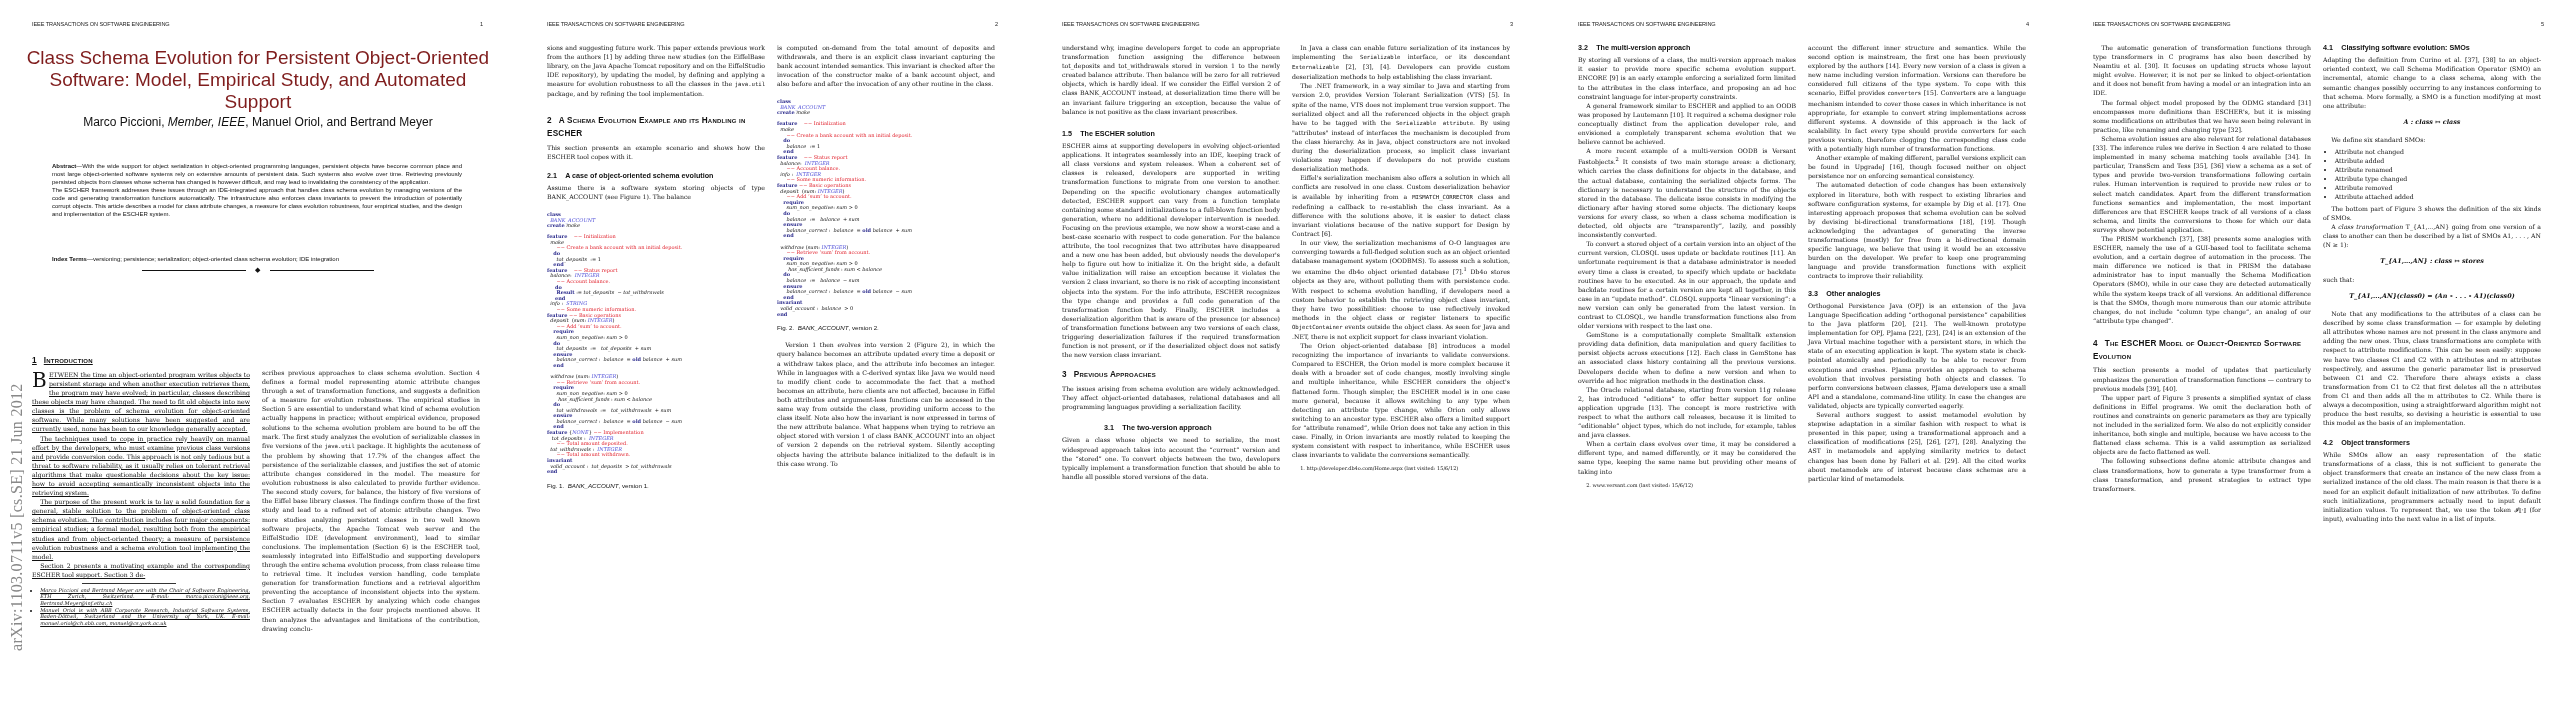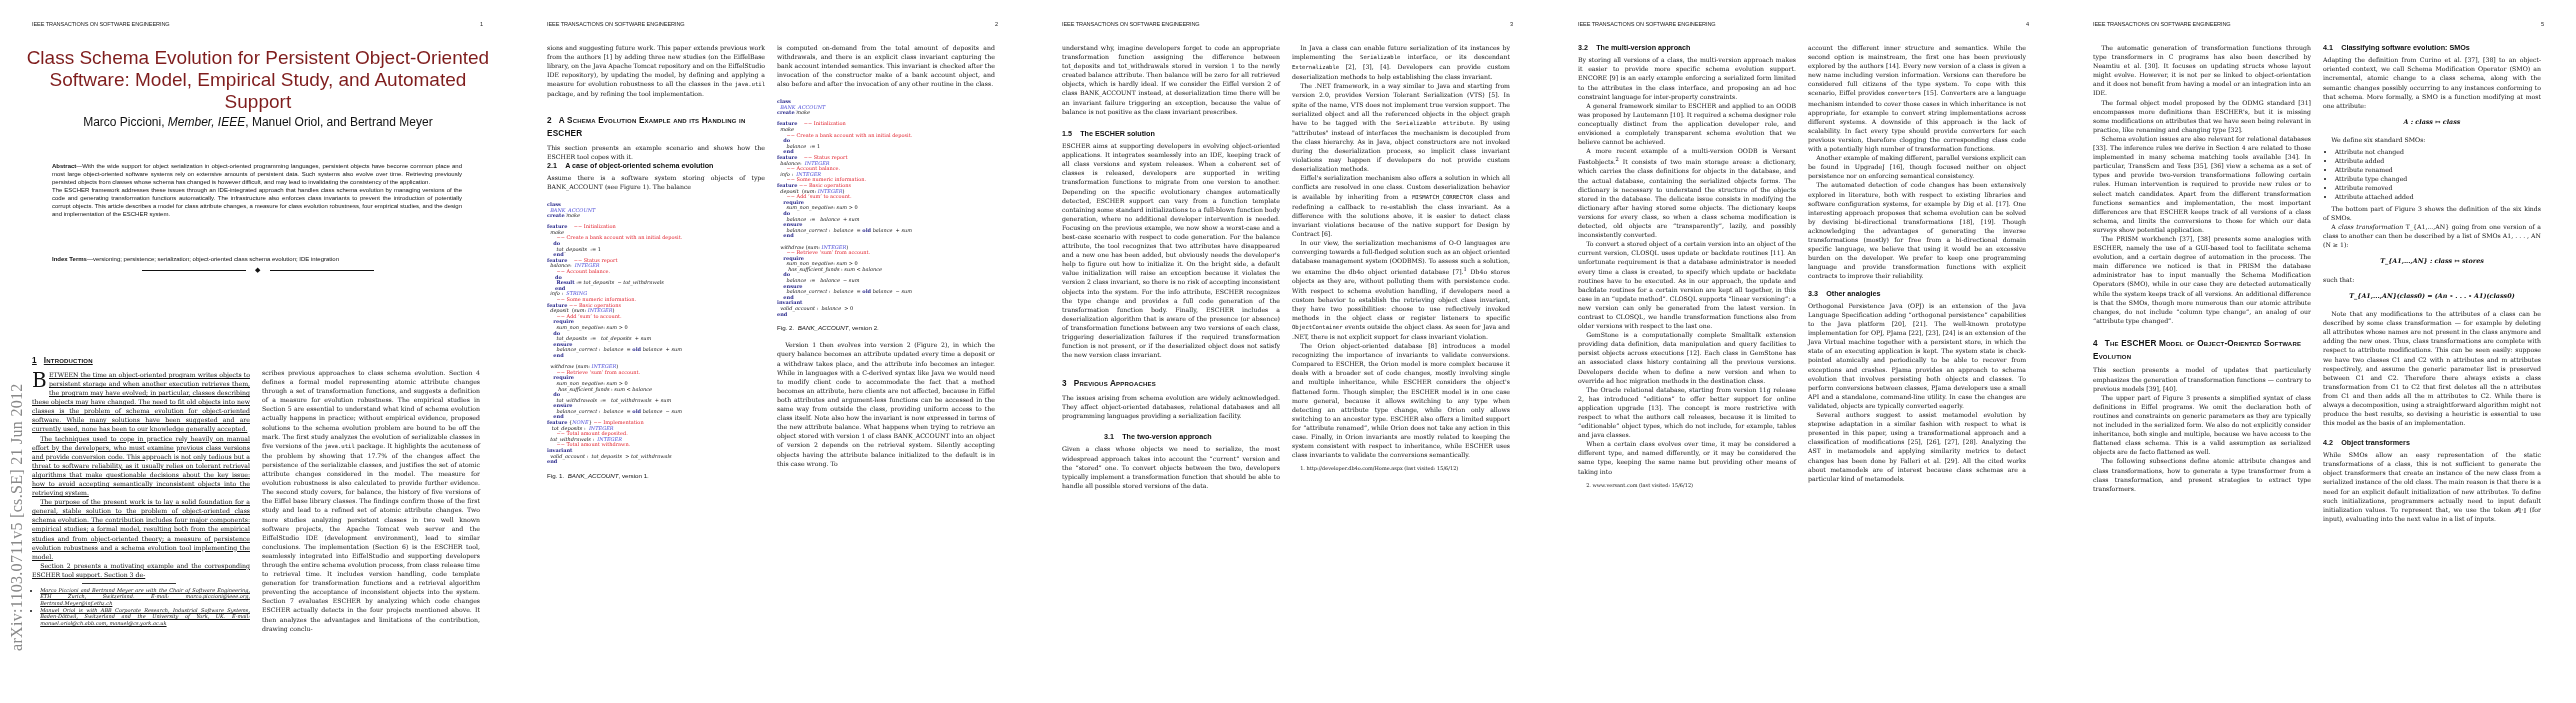--- a/index.html
+++ b/index.html
@@ -99,21 +99,21 @@
 
 <div class="page" style="left:515px;">
   <div class="running-head">
     <span>IEEE TRANSACTIONS ON SOFTWARE ENGINEERING</span>
     <span class="pn">2</span>
   </div>
   <div class="col left">
     <p class="noind"><span>sions and suggesting future work. This paper extends previous work from the authors [1] by adding three new studies (on the EiffelBase library, on the Java Apache Tomcat repository and on the EiffelStudio IDE repository), by updating the model, by defining and applying a measure for evolution robustness to all the classes in the </span><span class="mono">java.util</span><span> package, and by refining the tool implementation.</span></p>
     <h2 class="sec" style="margin-top:15.2px;"><span class="num">2</span><span>A Schema Evolution Example and its Handling in ESCHER</span></h2>
     <p class="noind">This section presents an example scenario and shows how the ESCHER tool copes with it.</p>
-    <h3 class="sub" style="margin-top:0;"><span class="num">2.1</span><span>A case of object-oriented schema evolution</span></h3>
+    <h3 class="sub" style="margin-top:10px;"><span class="num">2.1</span><span>A case of object-oriented schema evolution</span></h3>
     <p class="noind">Assume there is a software system storing objects of type BANK_ACCOUNT (see Figure 1). The balance</p>
     <div class="code" style="margin-top:10.6px;"><div><span class="kw">class</span></div><div><span>  </span><span class="ty">BANK_ACCOUNT</span></div><div><span class="kw">create</span><span> </span><span class="id">make</span></div><div>&nbsp;</div><div><span class="kw">feature</span><span>    </span><span class="cm">−− Initialization</span></div><div><span>  </span><span class="id">make</span></div><div><span>      </span><span class="cm">−− Create a bank account with an initial deposit.</span></div><div><span>    </span><span class="kw">do</span></div><div><span>      </span><span class="id">tot_deposits</span><span>  := 1</span></div><div><span>    </span><span class="kw">end</span></div><div><span class="kw">feature</span><span>    </span><span class="cm">−− Status report</span></div><div><span>  </span><span class="id">balance</span><span>:  </span><span class="ty">INTEGER</span></div><div><span>      </span><span class="cm">−− Account balance.</span></div><div><span>     </span><span class="kw">do</span></div><div><span>      </span><span class="kw">Result</span><span> := </span><span class="id">tot_deposits</span><span>  − </span><span class="id">tot_withdrawals</span></div><div><span>     </span><span class="kw">end</span></div><div><span>  </span><span class="id">info</span><span> :  </span><span class="ty">STRING</span></div><div><span>      </span><span class="cm">−− Some numeric information.</span></div><div><span class="kw">feature</span><span> </span><span class="cm">−− Basic operations</span></div><div><span>  </span><span class="id">deposit</span><span>  (</span><span class="id">sum</span><span>: </span><span class="ty">INTEGER</span><span>)</span></div><div><span>      </span><span class="cm">−− Add ‘sum’ to account.</span></div><div><span>    </span><span class="kw">require</span></div><div><span>      </span><span class="id">sum_non_negative</span><span>: </span><span class="id">sum</span><span> &gt; 0</span></div><div><span>    </span><span class="kw">do</span></div><div><span>      </span><span class="id">tot_deposits</span><span>  :=   </span><span class="id">tot_deposits</span><span>  + </span><span class="id">sum</span></div><div><span>    </span><span class="kw">ensure</span></div><div><span>      </span><span class="id">balance_correct</span><span> :  </span><span class="id">balance</span><span>  = </span><span class="kw">old</span><span> </span><span class="id">balance</span><span>  + </span><span class="id">sum</span></div><div><span>    </span><span class="kw">end</span></div><div>&nbsp;</div><div><span>  </span><span class="id">withdraw</span><span> (</span><span class="id">sum</span><span>: </span><span class="ty">INTEGER</span><span>)</span></div><div><span>      </span><span class="cm">−− Retrieve ‘sum’ from account.</span></div><div><span>    </span><span class="kw">require</span></div><div><span>      </span><span class="id">sum_non_negative</span><span>: </span><span class="id">sum</span><span> &gt; 0</span></div><div><span>       </span><span class="id">has_sufficient_funds</span><span> : </span><span class="id">sum</span><span> &lt; </span><span class="id">balance</span></div><div><span>    </span><span class="kw">do</span></div><div><span>      </span><span class="id">tot_withdrawals</span><span>  :=   </span><span class="id">tot_withdrawals</span><span>  + </span><span class="id">sum</span></div><div><span>    </span><span class="kw">ensure</span></div><div><span>      </span><span class="id">balance_correct</span><span> :  </span><span class="id">balance</span><span>  = </span><span class="kw">old</span><span> </span><span class="id">balance</span><span>  − </span><span class="id">sum</span></div><div><span>    </span><span class="kw">end</span></div><div><span class="kw">feature</span><span> {</span><span class="ty">NONE</span><span>} </span><span class="cm">−− Implementation</span></div><div><span>   </span><span class="id">tot_deposits</span><span> :  </span><span class="ty">INTEGER</span></div><div><span>      </span><span class="cm">−− Total amount deposited.</span></div><div><span>  </span><span class="id">tot_withdrawals</span><span> :  </span><span class="ty">INTEGER</span></div><div><span>      </span><span class="cm">−− Total amount withdrawn.</span></div><div><span class="kw">invariant</span></div><div><span>  </span><span class="id">valid_account</span><span> :  </span><span class="id">tot_deposits</span><span>  &gt; </span><span class="id">tot_withdrawals</span></div><div><span class="kw">end</span></div></div>
     <div class="fig-caption"><span>Fig. 1.</span>&nbsp;&nbsp;<span class="it">BANK_ACCOUNT</span><span>, version 1.</span></div>
   </div>
   <div class="col right">
     <p class="noind">is computed on-demand from the total amount of deposits and withdrawals, and there is an explicit class invariant capturing the bank account intended semantics. This invariant is checked after the invocation of the constructor make of a bank account object, and also before and after the invocation of any other routine in the class.</p>
     <div class="code" style="margin-top:10.6px;"><div><span class="kw">class</span></div><div><span>  </span><span class="ty">BANK_ACCOUNT</span></div><div><span class="kw">create</span><span> </span><span class="id">make</span></div><div>&nbsp;</div><div><span class="kw">feature</span><span>    </span><span class="cm">−− Initialization</span></div><div><span>  </span><span class="id">make</span></div><div><span>      </span><span class="cm">−− Create a bank account with an initial deposit.</span></div><div><span>    </span><span class="kw">do</span></div><div><span>      </span><span class="id">balance</span><span>  := 1</span></div><div><span>    </span><span class="kw">end</span></div><div><span class="kw">feature</span><span>    </span><span class="cm">−− Status report</span></div><div><span>  </span><span class="id">balance</span><span>:  </span><span class="ty">INTEGER</span></div><div><span>      </span><span class="cm">−− Account balance.</span></div><div><span>  </span><span class="id">info</span><span> :  </span><span class="ty">INTEGER</span></div><div><span>      </span><span class="cm">−− Some numeric information.</span></div><div><span class="kw">feature</span><span> </span><span class="cm">−− Basic operations</span></div><div><span>  </span><span class="id">deposit</span><span>  (</span><span class="id">sum</span><span>: </span><span class="ty">INTEGER</span><span>)</span></div><div><span>      </span><span class="cm">−− Add ‘sum’ to account.</span></div><div><span>    </span><span class="kw">require</span></div><div><span>      </span><span class="id">sum_non_negative</span><span>: </span><span class="id">sum</span><span> &gt; 0</span></div><div><span>    </span><span class="kw">do</span></div><div><span>      </span><span class="id">balance</span><span>  :=   </span><span class="id">balance</span><span>  + </span><span class="id">sum</span></div><div><span>    </span><span class="kw">ensure</span></div><div><span>      </span><span class="id">balance_correct</span><span> :  </span><span class="id">balance</span><span>  = </span><span class="kw">old</span><span> </span><span class="id">balance</span><span>  + </span><span class="id">sum</span></div><div><span>    </span><span class="kw">end</span></div><div>&nbsp;</div><div><span>  </span><span class="id">withdraw</span><span> (</span><span class="id">sum</span><span>: </span><span class="ty">INTEGER</span><span>)</span></div><div><span>      </span><span class="cm">−− Retrieve ‘sum’ from account.</span></div><div><span>    </span><span class="kw">require</span></div><div><span>      </span><span class="id">sum_non_negative</span><span>: </span><span class="id">sum</span><span> &gt; 0</span></div><div><span>       </span><span class="id">has_sufficient_funds</span><span> : </span><span class="id">sum</span><span> &lt; </span><span class="id">balance</span></div><div><span>    </span><span class="kw">do</span></div><div><span>      </span><span class="id">balance</span><span>  :=   </span><span class="id">balance</span><span>  − </span><span class="id">sum</span></div><div><span>    </span><span class="kw">ensure</span></div><div><span>      </span><span class="id">balance_correct</span><span> :  </span><span class="id">balance</span><span>  = </span><span class="kw">old</span><span> </span><span class="id">balance</span><span>  − </span><span class="id">sum</span></div><div><span>    </span><span class="kw">end</span></div><div><span class="kw">invariant</span></div><div><span>  </span><span class="id">valid_account</span><span> :  </span><span class="id">balance</span><span>  &gt; 0</span></div><div><span class="kw">end</span></div></div>
     <div class="fig-caption"><span>Fig. 2.</span>&nbsp;&nbsp;<span class="it">BANK_ACCOUNT</span><span>, version 2.</span></div>
     <p>Version 1 then evolves into version 2 (Figure 2), in which the query balance becomes an attribute updated every time a deposit or a withdraw takes place, and the attribute info becomes an integer. While in languages with a C-derived syntax like Java we would need to modify client code to accommodate the fact that a method becomes an attribute, here clients are not affected, because in Eiffel both attributes and argument-less functions can be accessed in the same way from outside the class, providing uniform access to the class itself. Note also how the invariant is now expressed in terms of the new attribute balance. What happens when trying to retrieve an object stored with version 1 of class BANK_ACCOUNT into an object of version 2 depends on the retrieval system. Silently accepting objects having the attribute balance initialized to the default is in this case wrong. To</p>
   </div>
@@ -121,21 +121,21 @@
 
 <div class="page" style="left:1030px;">
   <div class="running-head">
     <span>IEEE TRANSACTIONS ON SOFTWARE ENGINEERING</span>
     <span class="pn">3</span>
   </div>
   <div class="col left">
     <p class="noind">understand why, imagine developers forget to code an appropriate transformation function assigning the difference between tot_deposits and tot_withdrawals stored in version 1 to the newly created balance attribute. Then balance will be zero for all retrieved objects, which is hardly ideal. If we consider the Eiffel version 2 of class BANK_ACCOUNT instead, at deserialization time there will be an invariant failure triggering an exception, because the value of balance is not positive as the class invariant prescribes.</p>
     <h3 class="sub" style="margin-top:13px;"><span class="num">1.5</span><span>The ESCHER solution</span></h3>
     <p class="noind">ESCHER aims at supporting developers in evolving object-oriented applications. It integrates seamlessly into an IDE, keeping track of all class versions and system releases. When a coherent set of classes is released, developers are supported in writing transformation functions to migrate from one version to another. Depending on the specific evolutionary changes automatically detected, ESCHER support can vary from a function template containing some standard initializations to a full-blown function body generation, where no additional developer intervention is needed. Focusing on the previous example, we now show a worst-case and a best-case scenario with respect to code generation. For the balance attribute, the tool recognizes that two attributes have disappeared and a new one has been added, but obviously needs the developer's help to figure out how to initialize it. On the bright side, a default value initialization will raise an exception because it violates the version 2 class invariant, so there is no risk of accepting inconsistent objects into the system. For the info attribute, ESCHER recognizes the type change and provides a full code generation of the transformation function body. Finally, ESCHER includes a deserialization algorithm that is aware of the presence (or absence) of transformation functions between any two versions of each class, triggering deserialization failures if the required transformation function is not present, or if the deserialized object does not satisfy the new version class invariant.</p>
-    <h2 class="sec" style="margin-top:18px;"><span class="num">3</span><span>Previous Approaches</span></h2>
+    <h2 class="sec" style="margin-top:9px;"><span class="num">3</span><span>Previous Approaches</span></h2>
     <p class="noind">The issues arising from schema evolution are widely acknowledged. They affect object-oriented databases, relational databases and all programming languages providing a serialization facility.</p>
     <h3 class="sub" style="margin-top:11.7px;margin-left:42px;"><span class="num">3.1</span><span>The two-version approach</span></h3>
     <p class="noind">Given a class whose objects we need to serialize, the most widespread approach takes into account the “current” version and the “stored” one. To convert objects between the two, developers typically implement a transformation function that should be able to handle all possible stored versions of the data.</p>
   </div>
   <div class="col right">
     <p><span>In Java a class can enable future serialization of its instances by implementing the </span><span class="mono">Serializable</span><span> interface, or its descendant </span><span class="mono">Externalizable</span><span> [2], [3], [4]. Developers can provide custom deserialization methods to help establishing the class invariant.</span></p>
     <p><span>The .NET framework, in a way similar to Java and starting from version 2.0, provides Version Tolerant Serialization (VTS) [5]. In spite of the name, VTS does not implement true version support. The serialized object and all the referenced objects in the object graph have to be tagged with the </span><span class="mono">Serializable attribute</span><span>. By using "attributes" instead of interfaces the mechanism is decoupled from the class hierarchy. As in Java, object constructors are not invoked during the deserialization process, so implicit class invariant violations may happen if developers do not provide custom deserialization methods.</span></p>
     <p><span>Eiffel's serialization mechanism also offers a solution in which all conflicts are resolved in one class. Custom deserialization behavior is available by inheriting from a </span><span class="mono">MISMATCH_CORRECTOR</span><span> class and redefining a callback to re-establish the class invariant. As a difference with the solutions above, it is easier to detect class invariant violations because of the native support for Design by Contract [6].</span></p>
     <p><span>In our view, the serialization mechanisms of O-O languages are converging towards a full-fledged solution such as an object oriented database management system (OODBMS). To assess such a solution, we examine the db4o object oriented database [7].</span><sup>1</sup><span> Db4o stores objects as they are, without polluting them with persistence code. With respect to schema evolution handling, if developers need a custom behavior to establish the retrieving object class invariant, they have two possibilities: choose to use reflectively invoked methods in the object class or register listeners to specific </span><span class="mono">ObjectContainer</span><span> events outside the object class. As seen for Java and .NET, there is not explicit support for class invariant violation.</span></p>
     <p>The Orion object-oriented database [8] introduces a model recognizing the importance of invariants to validate conversions. Compared to ESCHER, the Orion model is more complex because it deals with a broader set of code changes, mostly involving single and multiple inheritance, while ESCHER considers the object's flattened form. Though simpler, the ESCHER model is in one case more general, because it allows switching to any type when detecting an attribute type change, while Orion only allows switching to an ancestor type. ESCHER also offers a limited support for “attribute renamed”, while Orion does not take any action in this case. Finally, in Orion invariants are mostly related to keeping the system consistent with respect to inheritance, while ESCHER uses class invariants to validate the conversions semantically.</p>

